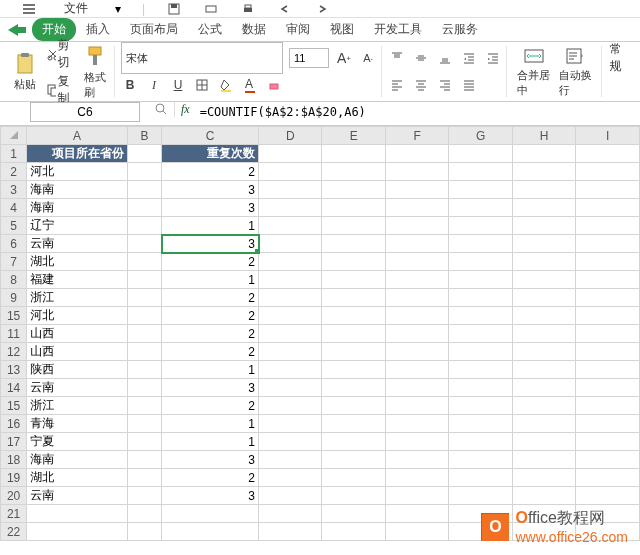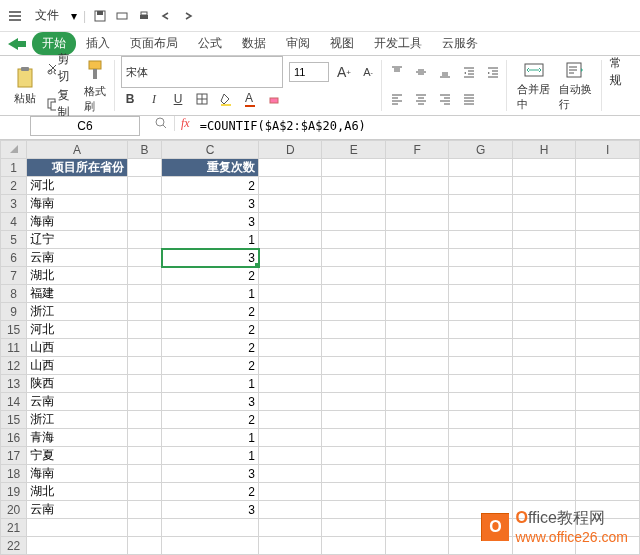--- a/index.html
+++ b/index.html
@@ -8,25 +8,25 @@
     font-size: 12px;
     background: #fff;
     width: 640px;
     height: 555px;
     overflow: hidden;
     position: relative;
   }
   .menubar {
     display: flex;
     align-items: center;
-    height: 32px;
+    height: 18px;
     background: #fff;
     border-bottom: 1px solid #e0e0e0;
-    padding: 0 7px;
-    gap: 6px;
+    padding: 0 21px;
+    gap: 21px;
   }
   .menubar .icon { width: 16px; height: 16px; display: inline-flex; align-items: center; justify-content: center; color: #444; }
   .menubar-item { padding: 2px 6px; cursor: pointer; font-size: 12px; color: #333; }
   .tabbar {
     display: flex;
     align-items: center;
     height: 24px;
     background: #fff;
     border-bottom: 1px solid #ccc;
     padding-left: 2px;
@@ -95,21 +95,21 @@
   .namebox {
     width: 110px;
     height: 20px;
     border: 1px solid #bbb;
     margin: 0 8px 0 30px;
     padding: 0 6px;
     font-size: 12px;
     text-align: center;
     background:#fff;
   }
-  .fx-icon { font-style: italic; font-family: serif; padding: 0 6px; color: #ef4444; border-left:1px solid #ddd; }
+  .fx-icon { font-style: italic; font-family: serif; padding: 0 6px; color: #14532d; border-left:1px solid #ddd; }
   .formula-input {
     flex: 1;
     border: none;
     height: 20px;
     font-size: 12px;
     padding: 0 4px;
     font-family: Consolas, monospace;
   }
   .q-icon { padding: 0 6px; color: #888; }
   

